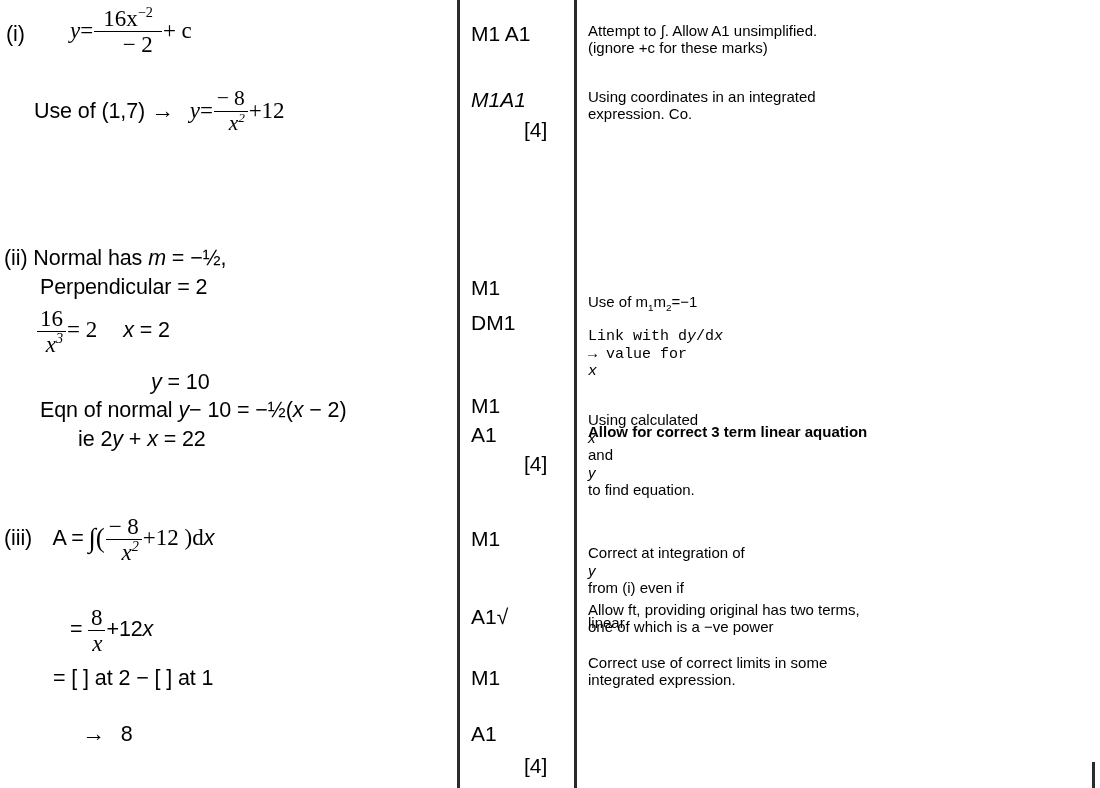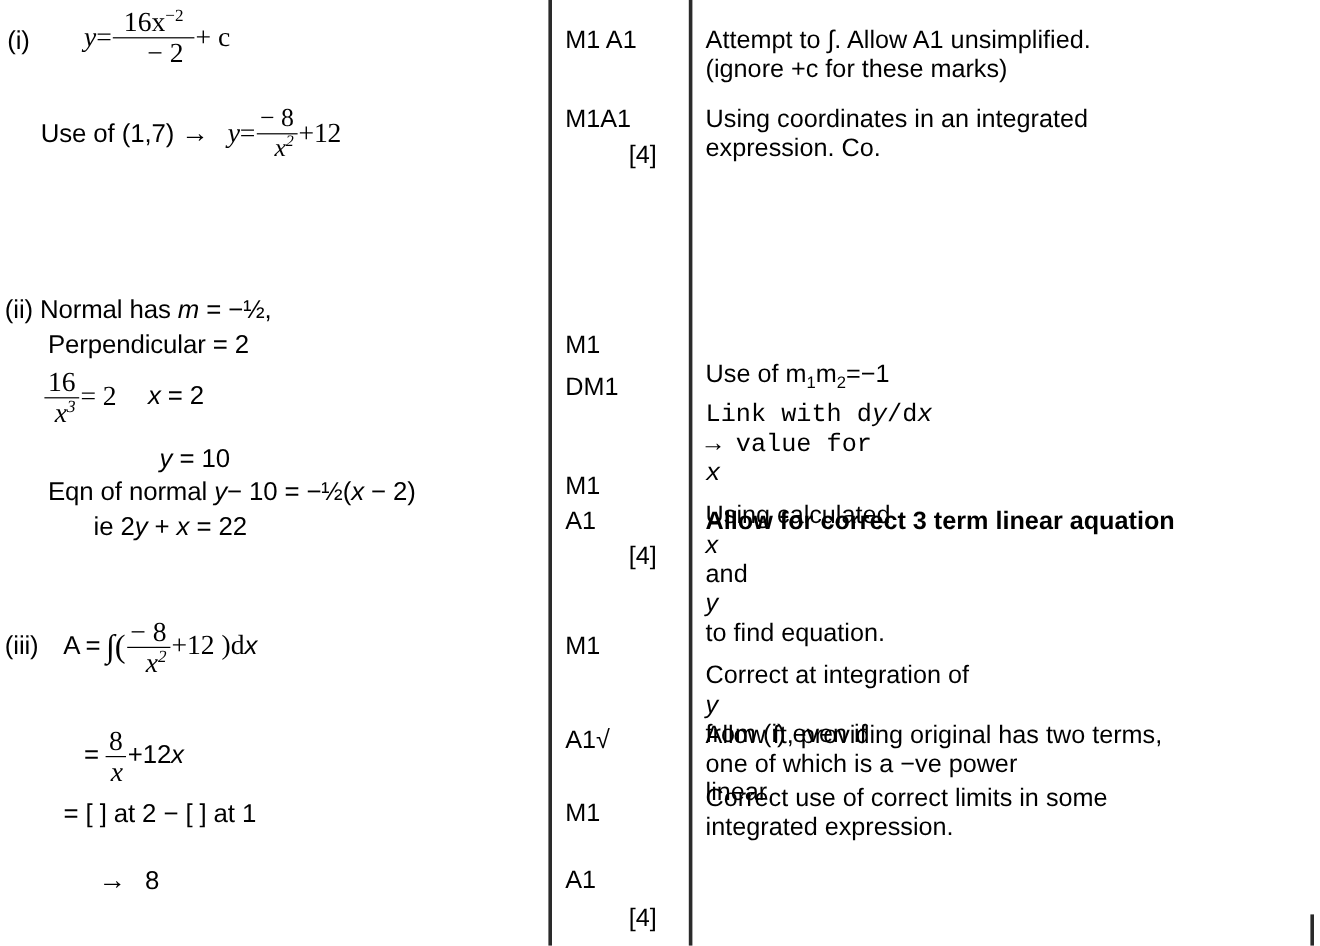--- a/index.html
+++ b/index.html
@@ -43,21 +43,21 @@
     font-size: 21.5px;
     line-height: 1.18;
     letter-spacing: -0.1px;
   }
   .mark {
     font-family: "Liberation Sans", sans-serif;
     font-size: 21px;
   }
   .comment {
     font-family: "Liberation Sans", sans-serif;
-    font-size: 21px;
+    font-size: 15px;
     line-height: 1.16;
     white-space: pre-line;
   }
   .serif {
     font-family: "Liberation Serif", serif;
     font-size: 23px;
   }
   .ital { font-style: italic; }
 
   
@@ -101,41 +101,41 @@
   <span class="ital">y</span><span>=</span><span class="frac wide"><span class="num"><span>16x</span><sup class="sm">−2</sup></span><span class="den">− 2</span></span><span>+ c</span>
 </div>
 
 <div class="abs work" style="left:34px; top:89px;">
   <span>Use of (1,7)</span>
   <span class="arrow" style="font-size:23px;">→</span>
   <span class="serif ital" style="margin-left:10px;">y</span><span class="serif">=</span><span class="frac"><span class="num">− 8</span><span class="den"><span class="ital">x</span><sup class="sm ital">2</sup></span></span><span class="serif">+12</span>
 </div>
 
 <div class="abs mark" style="left:471px; top:22px;">M1 A1</div>
-<div class="abs mark" style="left:471px; top:88px;">M1A1</div>
+<div class="abs mark" style="left:471px; top:88px;font-style:italic;">M1A1</div>
 <div class="abs mark" style="left:524px; top:118px;">[4]</div>
 
 <div class="abs comment" style="left:588px; top:22px;">Attempt to ∫.  Allow A1 unsimplified.
 (ignore +c for these marks)</div>
 <div class="abs comment" style="left:588px; top:88px;">Using coordinates in an integrated
 expression. Co.</div>
 
 <div class="abs work" style="left:4px; top:246px;">
   <span>(ii) Normal has</span>
   <span class="ital">m</span>
   <span>= −½,</span>
 </div>
 
 <div class="abs work" style="left:40px; top:275px;">Perpendicular = 2</div>
 
 <div class="abs" style="left:36px; top:308px;">
   <span class="frac" style="font-size:23px;"><span class="num">16</span><span class="den"><span class="ital">x</span><sup class="sm ital">3</sup></span></span><span class="serif">= 2</span><span class="work" style="margin-left:26px;"><span class="ital">x</span> <span>= 2</span></span>
 </div>
 
-<div class="abs work" style="left:133px; top:370px;text-align:right;">
+<div class="abs work" style="left:151px; top:370px;text-align:right;">
   <span class="ital">y</span>
   <span>= 10</span>
 </div>
 
 <div class="abs work" style="left:40px; top:398px;">
   <span>Eqn of normal</span>
   <span class="ital">y</span><span>− 10 = −½(</span><span class="ital">x</span> <span>− 2)</span>
 </div>
 
 <div class="abs work" style="left:78px; top:427px;">

